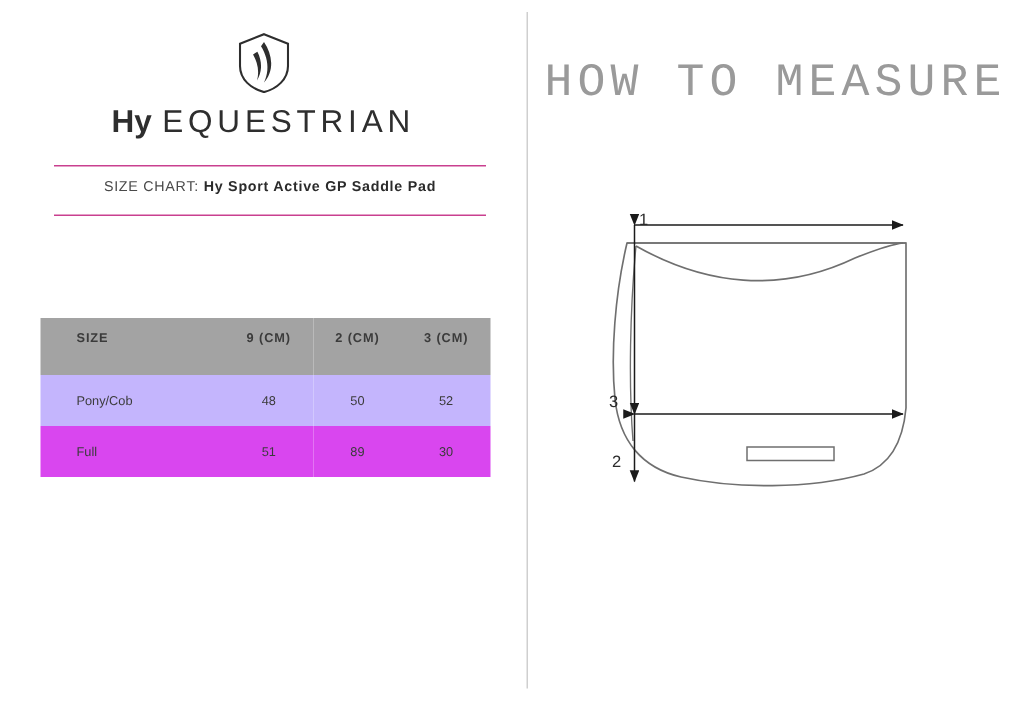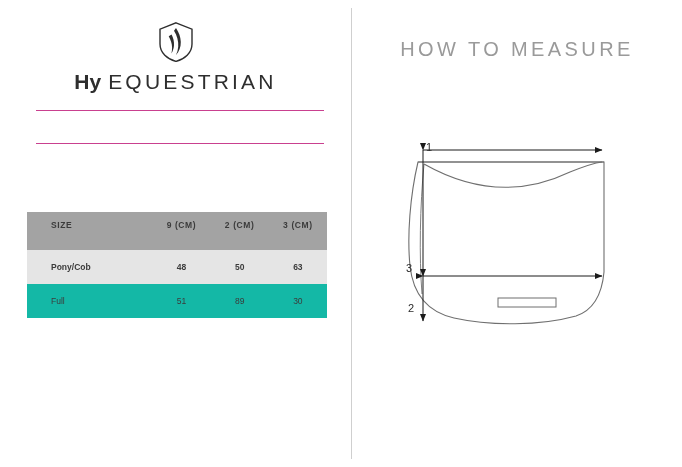--- a/index.html
+++ b/index.html
@@ -123,42 +123,43 @@
     background: #a3a3a3;
   }
   .size-table th.first { text-align: left; padding-left: 24px; }
   .size-table td {
     text-align: center;
     padding: 12px 0;
     color: #3b3b3b;
     font-size: 8.5px;
   }
   .size-table td.first { text-align: left; padding-left: 24px; }
-  .size-table tr.shade td { background: #e5e5e5; font-weight: bold; }
-  .size-table tr.plain td { background: #14b8a6; }
+  .size-table tr.shade td { background: #c4b5fd; }
+  .size-table tr.plain td { background: #d946ef; }
 
   
   .right {
     position: absolute;
     left: 352px;
     top: 0;
     width: 330px;
     height: 467px;
   }
   .how-title {
     position: absolute;
     left: 0;
     top: 38px;
     width: 330px;
     text-align: center;
-    font-size: 20px;
+    font-size: 31px;
     letter-spacing: 3.4px;
     color: #9a9a9a;
     font-weight: 400;
     white-space: nowrap;
+    font-family: Liberation Mono, monospace;
   }
   .diagram {
     position: absolute;
     left: 28px;
     top: 126px;
     width: 280px;
     height: 240px;
   }
   .num {
     position: absolute;
@@ -182,38 +183,42 @@
         <path d="M17 6 C20 10.5 21.6 15 21.8 20 C21.9 25 20.2 29.5 17 33 C19.6 27.5 19.9 22 18.4 16.5 C17.7 13.9 16.6 11.3 15 8.8 Z" fill="#2e2e2e"></path>
         <path d="M12.6 12.5 C14.4 16 15.2 19.6 15 23.2 C14.8 26.2 13.9 29 12.4 31.6 C13.4 27.5 13.3 23.6 12.1 19.8 C11.5 17.9 10.7 16.1 9.7 14.3 Z" fill="#2e2e2e"></path>
       </svg>
       <div class="logo-text">
         <span class="hy">Hy</span><span class="eq">EQUESTRIAN</span>
       </div>
     </div>
 
     <div class="chart-head">
       <div class="rule top"></div>
+      <div class="label">
+        <span>SIZE CHART:</span>
+        <b>Hy Sport Active GP Saddle Pad</b>
+      </div>
       <div class="rule bottom"></div>
     </div>
 
     <table class="size-table">
       <thead>
         <tr>
           <th class="first">SIZE</th>
           <th>9 (CM)</th>
           <th>2 (CM)</th>
           <th>3 (CM)</th>
         </tr>
       </thead>
       <tbody>
         <tr class="shade">
           <td class="first">Pony/Cob</td>
           <td>48</td>
           <td>50</td>
-          <td>63</td>
+          <td>52</td>
         </tr>
         <tr class="plain">
           <td class="first">Full</td>
           <td>51</td>
           <td>89</td>
           <td>30</td>
         </tr>
       </tbody>
     </table>
 

